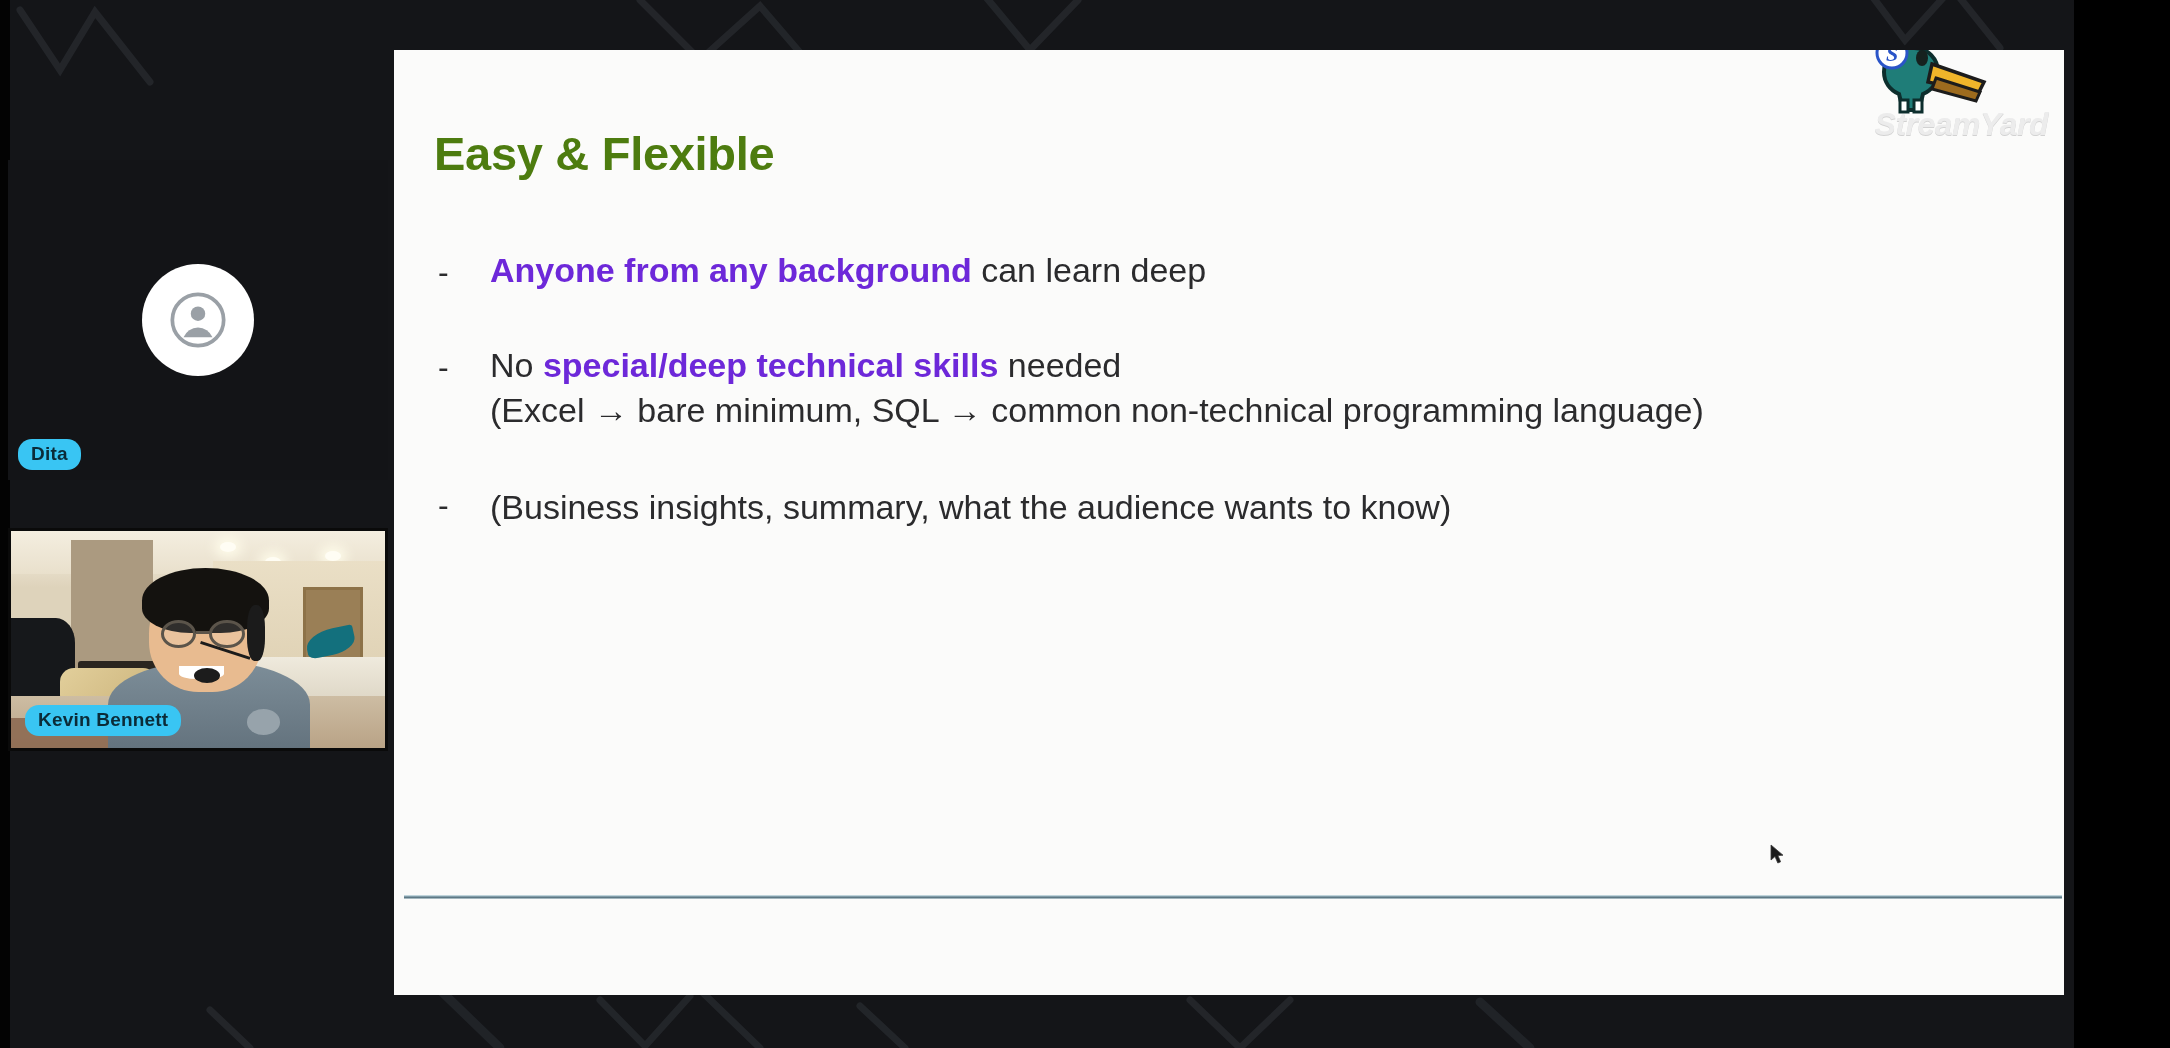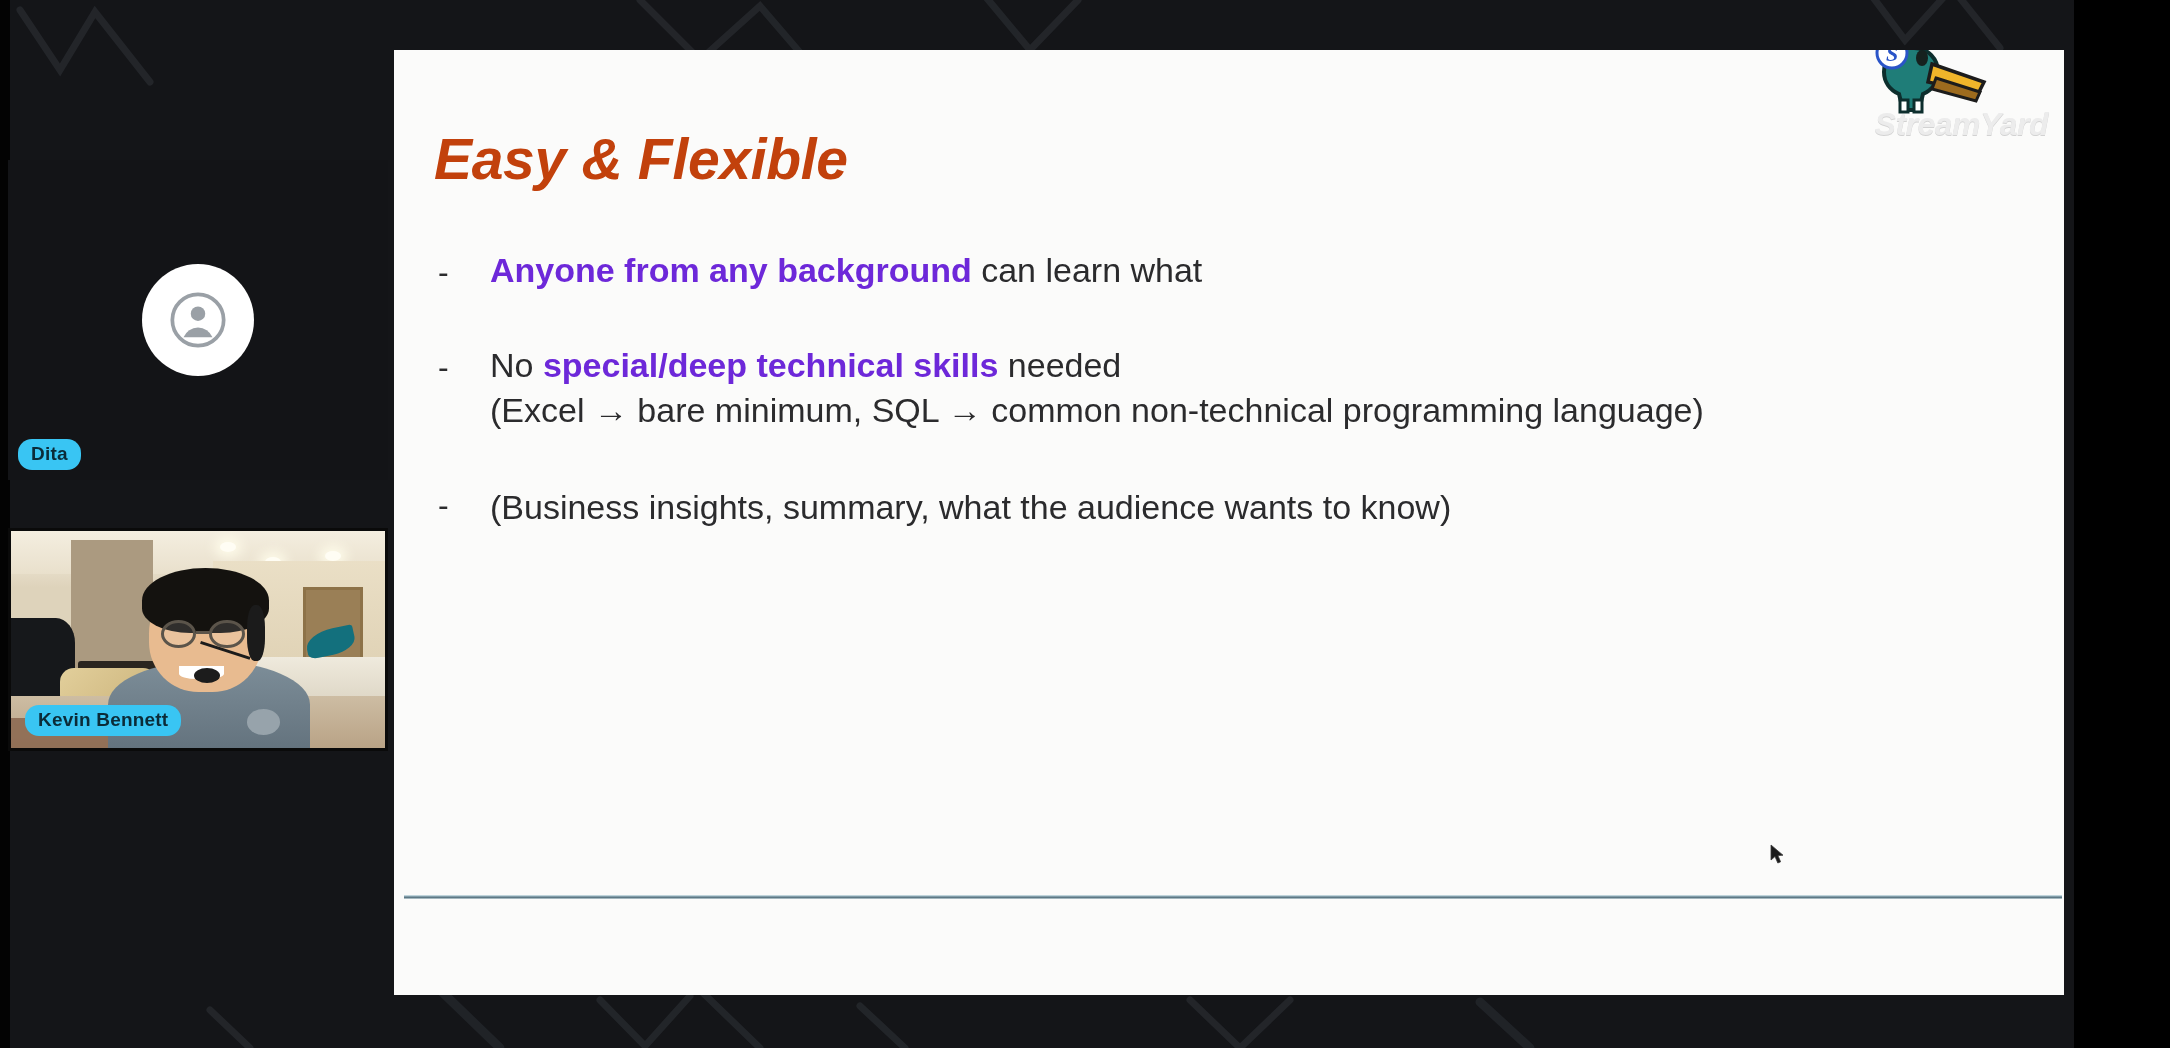--- a/index.html
+++ b/index.html
@@ -199,25 +199,24 @@
     position:absolute;
     left:394px; top:50px;
     width:1670px; height:945px;
     background:#fbfbfa;
     overflow:hidden;
   }
 
   #slide-title {
     position:absolute;
     left:40px; top:76px;
-    font-size:57px;
+    font-size:47px;
     font-weight:bold;
-    color:#c2410c;
+    color:#4d7c0f;
     letter-spacing:-.3px;
-    font-style:italic;
   }
 
   #bullets {
     position:absolute;
     left:44px; top:200px;
     width:1590px;
   }
   .bullet { display:flex; margin-bottom:52px; }
   .bullet-mark {
     width:52px; flex:0 0 52px;
@@ -345,21 +344,21 @@
 
   <div id="slide">
 
     <div id="slide-title">Easy &amp; Flexible</div>
 
     <div id="bullets">
 
       <div class="bullet">
         <div class="bullet-mark">-</div>
         <div class="bullet-body">
-          <div class="bullet-line"><span></span><b>Anyone from any background</b><span> can learn what</span></div>
+          <div class="bullet-line"><span></span><b>Anyone from any background</b><span> can learn deep</span></div>
         </div>
       </div>
 
       <div class="bullet">
         <div class="bullet-mark">-</div>
         <div class="bullet-body">
           <div class="bullet-line"><span>No </span><b>special/deep technical skills</b><span> needed</span></div>
           <div class="bullet-line sub">(Excel → bare minimum, SQL → common non-technical programming language)</div>
         </div>
       </div>

